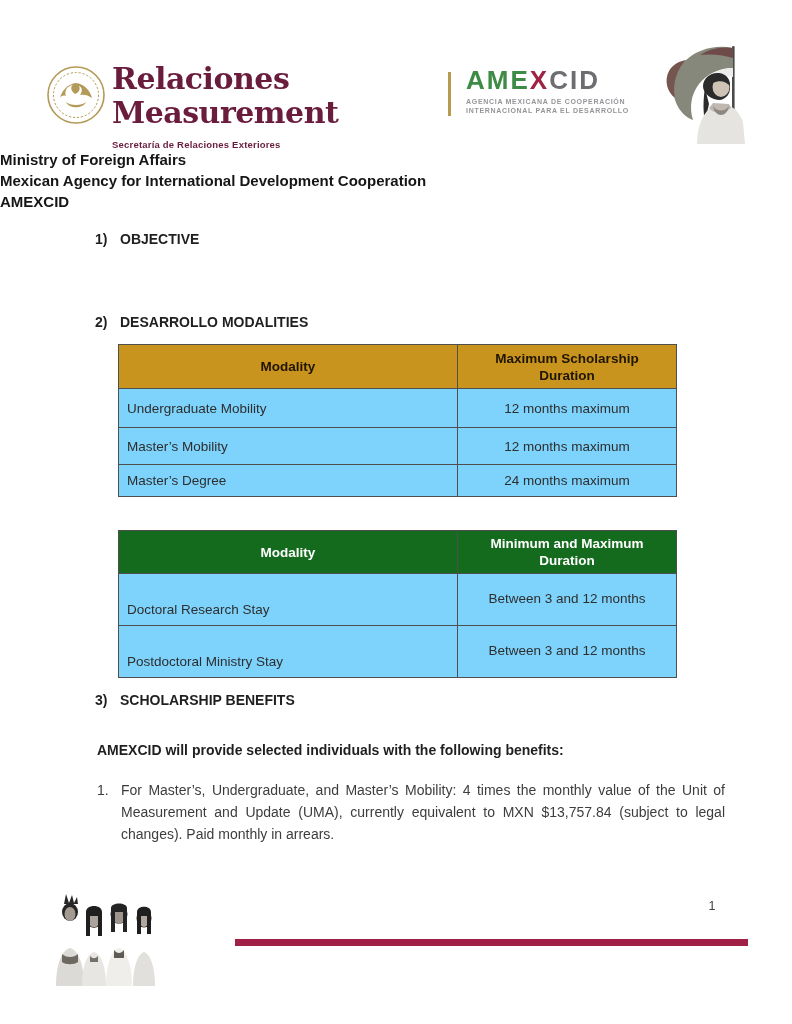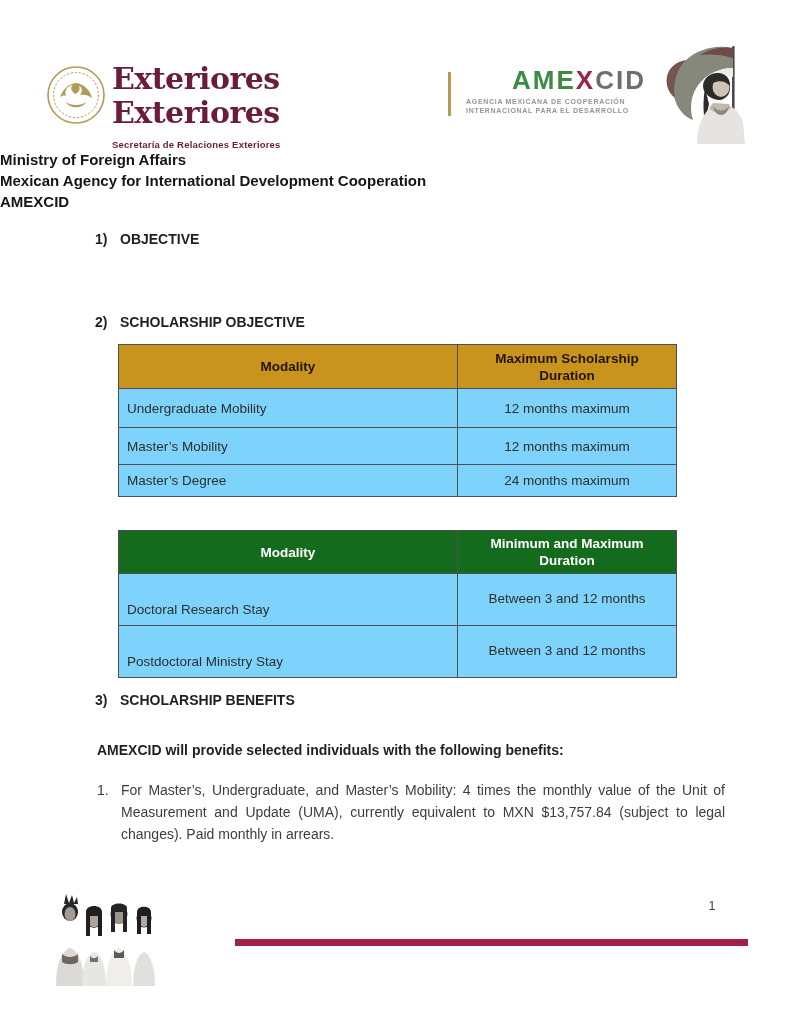--- a/index.html
+++ b/index.html
@@ -23,21 +23,21 @@
   .page{position:relative;width:792px;height:1024px;background:#ffffff;overflow:hidden;margin:0 auto;}
 
   
   .seal{position:absolute;left:46px;top:64px;width:60px;height:62px;}
   .sre-text{position:absolute;left:112px;top:62px;width:330px;}
   .sre-title{font-family:"DejaVu Serif","Liberation Serif",serif;font-weight:700;font-size:30px;line-height:34px;color:var(--maroon);letter-spacing:-0.5px;}
   .sre-subtitle{font-size:9.5px;font-weight:700;color:var(--maroon);margin-top:9px;letter-spacing:0.2px;}
   .header-divider{position:absolute;left:448px;top:72px;width:3px;height:44px;background:var(--gold-divider);}
   .amexcid{position:absolute;left:466px;top:66px;width:190px;}
   .amexcid-word{font-weight:800;font-size:26px;letter-spacing:2px;line-height:28px;}
-  .amexcid-word .g{color:var(--amexcid-green);margin-left:46px;}
+  .amexcid-word .g{color:var(--amexcid-green);}
   .amexcid-word .x{color:var(--amexcid-maroon);}
   .amexcid-word .c{color:var(--amexcid-gray);}
   .amexcid-sub{margin-top:3px;font-size:7px;font-weight:700;letter-spacing:0.7px;color:var(--subtitle-gray);line-height:9px;}
   .flag-art{position:absolute;left:653px;top:42px;width:112px;height:106px;}
 
   
   .title-block{position:absolute;left:0;top:149px;width:792px;text-align:left;font-weight:700;font-size:15px;line-height:21px;color:#161616;}
 
   
   .sec-heading{position:absolute;left:95px;display:flex;font-weight:700;font-size:14px;color:#1F1F1F;}
@@ -84,21 +84,21 @@
 <div class="page">
 
   <svg class="seal" viewBox="0 0 60 62" aria-hidden="true">
     <circle cx="30" cy="31" r="28" fill="none" stroke="#B49A58" stroke-width="1.6"></circle>
     <circle cx="30" cy="31" r="22.5" fill="none" stroke="#B49A58" stroke-width="1" stroke-dasharray="2.2 1.8"></circle>
     <path d="M14 34 C16 26 22 20 30 19 C38 20 44 26 46 34 C42 31 38 30 34 31 C37 27 36 23 33 22 C35 26 32 29 29 30 C25 27 24 23 27 21 C21 22 18 27 20 32 C17 31 15 32 14 34 Z" fill="#B49A58"></path>
     <path d="M20 38 C24 42 36 42 40 38 C37 45 23 45 20 38 Z" fill="#B49A58"></path>
   </svg>
 
   <div class="sre-text">
-    <div class="sre-title">Exteriores Exteriores</div>
+    <div class="sre-title">Relaciones Measurement</div>
     <div class="sre-subtitle">Secretaría de Relaciones Exteriores</div>
   </div>
 
   <div class="header-divider"></div>
 
   <div class="amexcid">
     <div class="amexcid-word"><span class="g">AME</span><span class="x">X</span><span class="c">CID</span></div>
     <div class="amexcid-sub">
       <div>AGENCIA MEXICANA DE COOPERACIÓN</div>
       <div>INTERNACIONAL PARA EL DESARROLLO</div>
@@ -129,21 +129,21 @@
     <div>AMEXCID</div>
   </div>
 
   <div class="sec-heading h1">
     <span class="num">1)</span>
     <span>OBJECTIVE</span>
   </div>
 
   <div class="sec-heading h2">
     <span class="num">2)</span>
-    <span>SCHOLARSHIP OBJECTIVE</span>
+    <span>DESARROLLO MODALITIES</span>
   </div>
 
   <table class="doc-table t1">
     <colgroup>
         <col class="c1">
         <col class="c2">
       </colgroup>
     <thead>
       <tr>
         <th>Modality</th>

